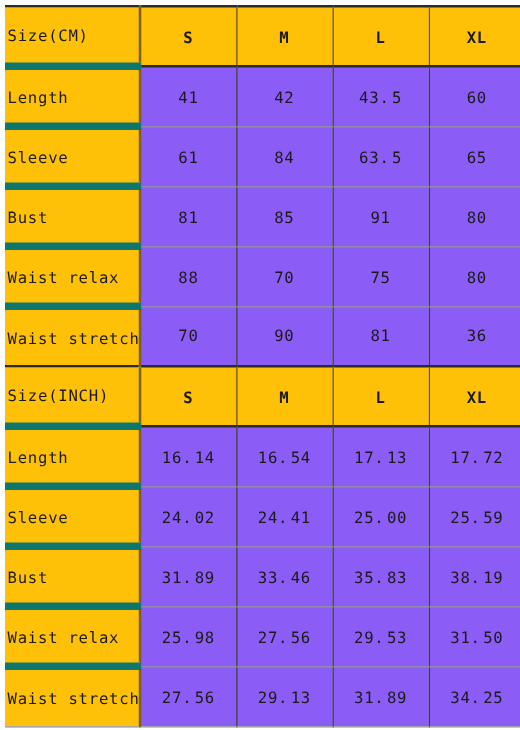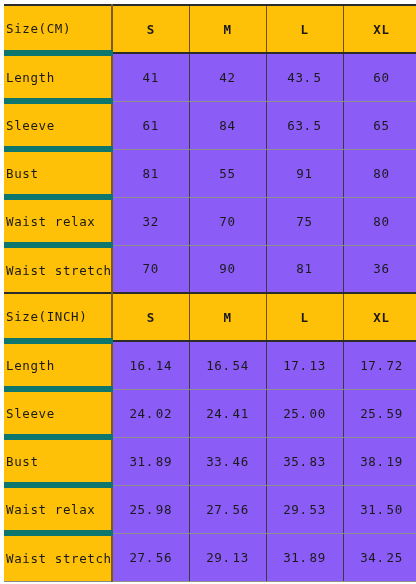--- a/index.html
+++ b/index.html
@@ -115,27 +115,27 @@
         <tr>
           <td class="label-cell">Sleeve</td>
           <td class="data-cell num">61</td>
           <td class="data-cell num">84</td>
           <td class="data-cell num">63<span class="dot-gap">.</span>5</td>
           <td class="data-cell num">65</td>
         </tr>
         <tr>
           <td class="label-cell">Bust</td>
           <td class="data-cell num">81</td>
-          <td class="data-cell num">55</td>
+          <td class="data-cell num">85</td>
           <td class="data-cell num">91</td>
           <td class="data-cell num">80</td>
         </tr>
         <tr>
           <td class="label-cell">Waist relax</td>
-          <td class="data-cell num">32</td>
+          <td class="data-cell num">88</td>
           <td class="data-cell num">70</td>
           <td class="data-cell num">75</td>
           <td class="data-cell num">80</td>
         </tr>
         <tr>
           <td class="label-cell">Waist stretch</td>
           <td class="data-cell num">70</td>
           <td class="data-cell num">90</td>
           <td class="data-cell num">81</td>
           <td class="data-cell num">36</td>

